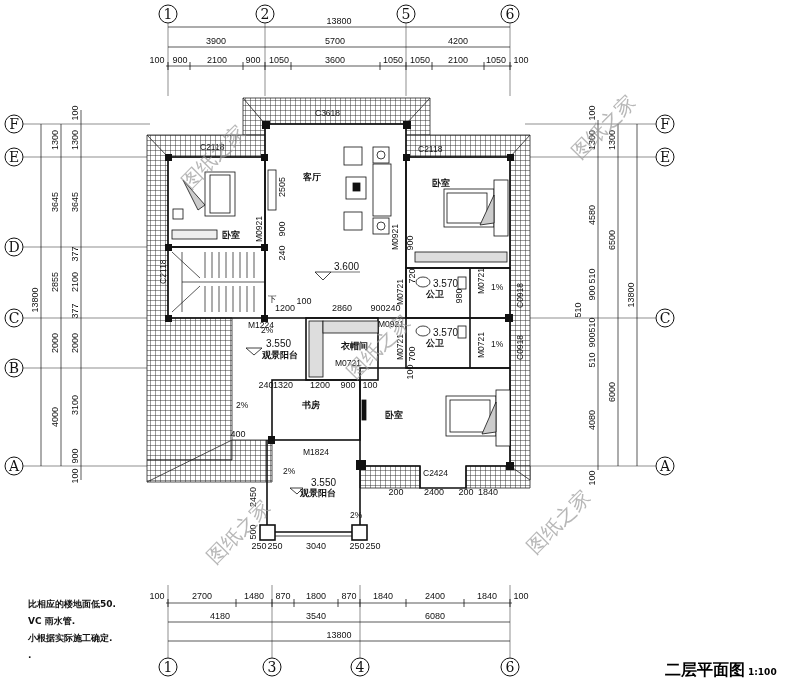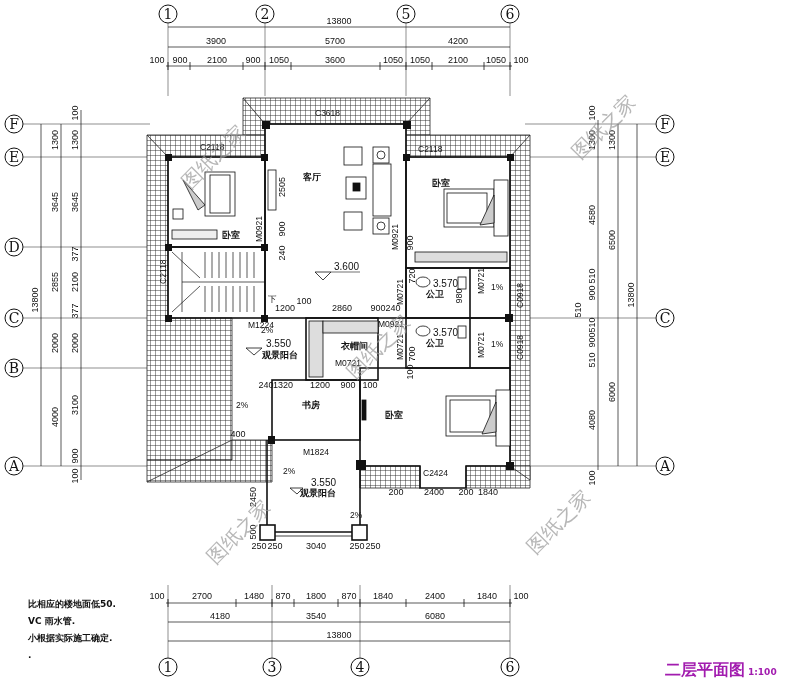--- a/index.html
+++ b/index.html
@@ -7,21 +7,21 @@
   #plan{position:absolute;left:0;top:0;width:804px;height:686px;}
   .dim{font-family:"Liberation Sans",sans-serif;font-size:9px;fill:#111;}
   .dimv{font-family:"Liberation Sans",sans-serif;font-size:9px;fill:#111;}
   .axis-lbl{font-family:"DejaVu Serif",serif;font-size:14px;fill:#111;}
   .room{font-family:"DejaVu Sans",sans-serif;font-size:9px;font-weight:bold;fill:#111;}
   .tag{font-family:"Liberation Sans",sans-serif;font-size:8.5px;fill:#111;}
   .elev{font-family:"Liberation Sans",sans-serif;font-size:10px;fill:#111;}
   .wm{font-family:"DejaVu Sans",sans-serif;font-size:20px;fill:#9a9a9a;opacity:.7;}
   .notes{position:absolute;left:0;top:596px;font-family:"DejaVu Sans",sans-serif;font-size:9px;font-weight:bold;line-height:17px;color:#111;margin-left:28px;}
   .notes div{white-space:nowrap;}
-  .title{position:absolute;left:665px;top:660px;font-family:"DejaVu Sans",sans-serif;font-weight:bold;font-size:16px;color:#a21caf;white-space:nowrap;}
+  .title{position:absolute;left:665px;top:660px;font-family:"DejaVu Sans",sans-serif;font-weight:bold;font-size:16px;color:#000000;white-space:nowrap;}
   .title .scale{font-size:9px;margin-left:3px;}
 </style>
 </head>
 <body>
 
 <svg id="plan" viewBox="0 0 804 686" xmlns="http://www.w3.org/2000/svg">
   <defs>
     <pattern id="tile" width="5" height="5" patternUnits="userSpaceOnUse">
       <rect width="5" height="5" fill="#fff"></rect>
       <path d="M0 0H5M0 0V5" stroke="#222" stroke-width="0.9"></path>

